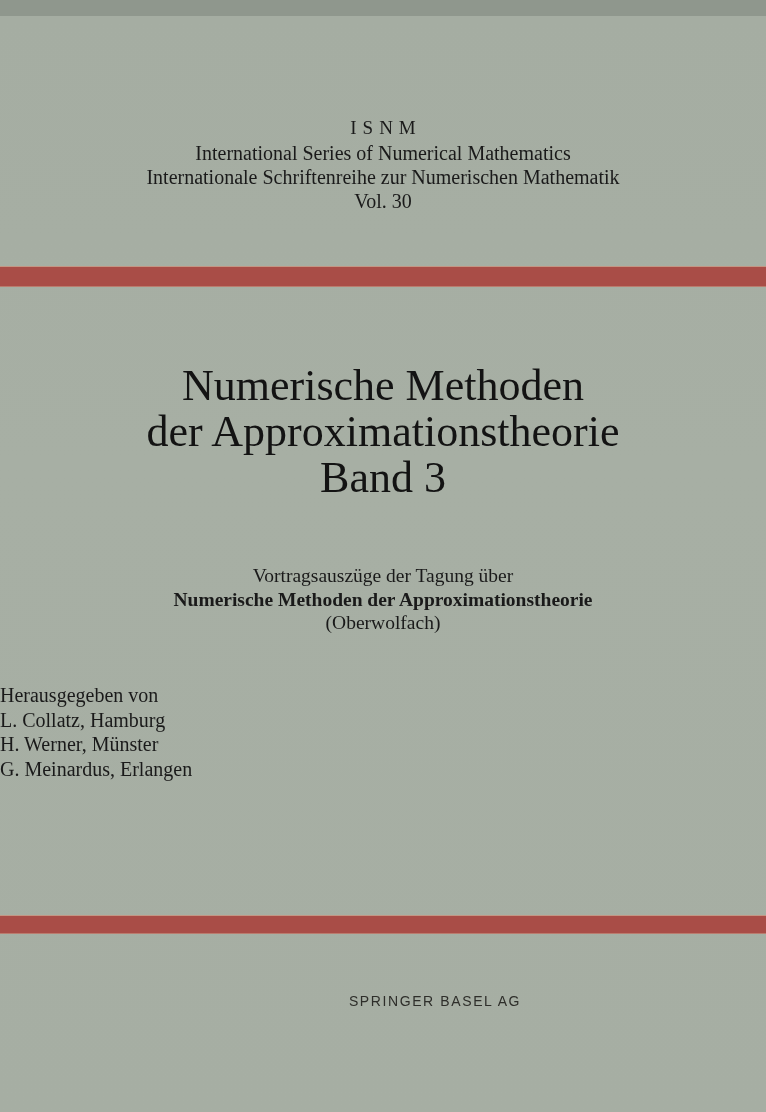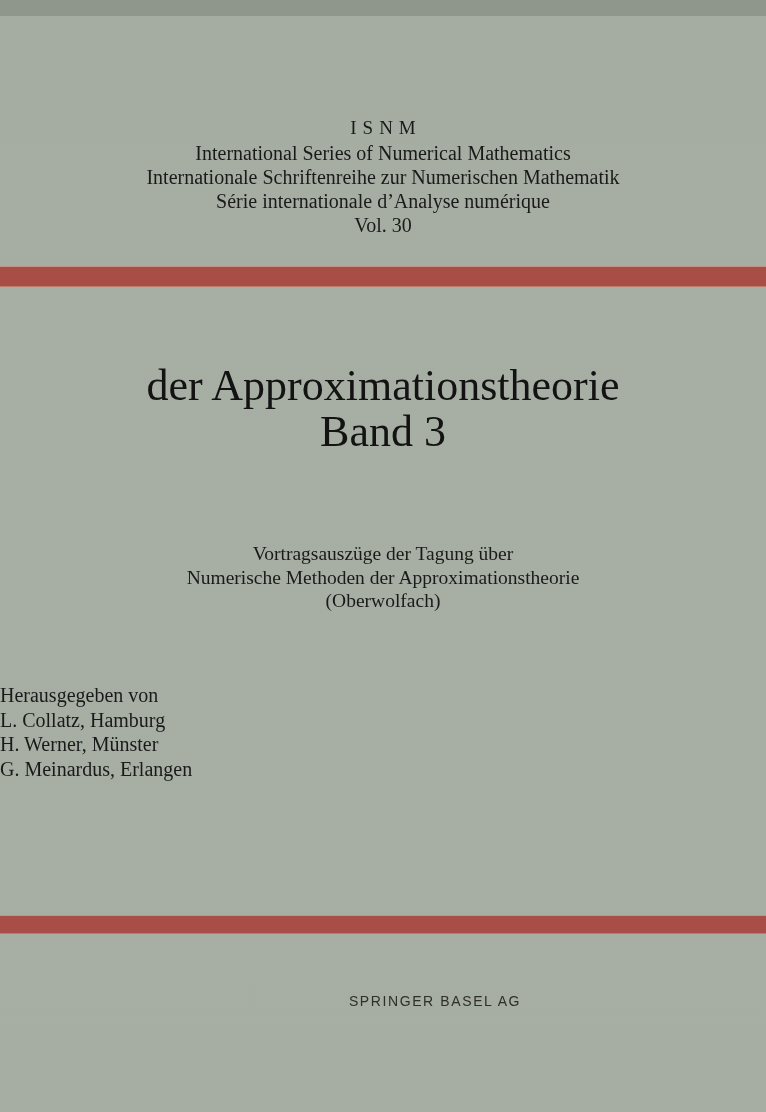--- a/index.html
+++ b/index.html
@@ -56,28 +56,28 @@
     text-align: center;
     font-size: 44px;
     line-height: 46px;
     color: #131313;
     font-weight: normal;
   }
 
   
   .subtitle-block {
     position: absolute;
-    top: 526px;
+    top: 548px;
     left: 0;
     right: 0;
     text-align: center;
     font-size: 19.5px;
     line-height: 23.5px;
   }
-  .subtitle-block .bold { font-weight: normal; }
+  .subtitle-block .bold { font-weight: bold; }
 
   
   .editors-block {
     position: absolute;
     top: 667px;
     left: 0;
     right: 0;
     font-size: 20px;
     line-height: 24.5px;
   }
@@ -100,27 +100,27 @@
 </style>
 </head>
 <body>
 
 <div class="cover">
 
   <div class="header-block">
     <div class="series-abbr">ISNM</div>
     <div>International Series of Numerical Mathematics</div>
     <div>Internationale Schriftenreihe zur Numerischen Mathematik</div>
-    <div>Série internationale d’Analyse numérique</div>
     <div>Vol. 30</div>
   </div>
 
   <div class="accent-bar top" style="background-color: rgb(169, 77, 71);"></div>
 
   <div class="title-block">
+    <div>Numerische Methoden</div>
     <div>der Approximationstheorie</div>
     <div>Band 3</div>
   </div>
 
   <div class="subtitle-block">
     <div>Vortragsauszüge der Tagung über</div>
     <div class="bold">Numerische Methoden der Approximationstheorie</div>
     <div>(Oberwolfach)</div>
   </div>
 

